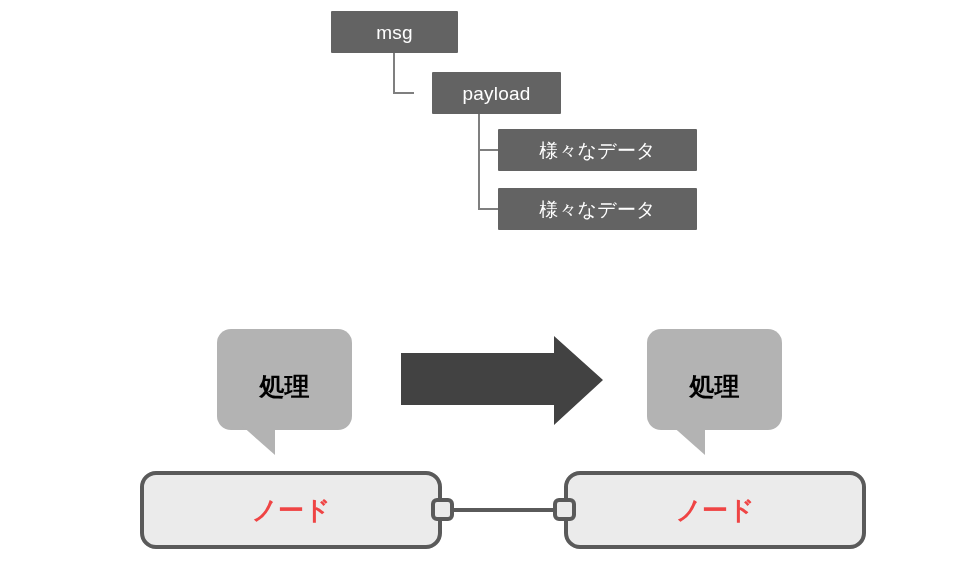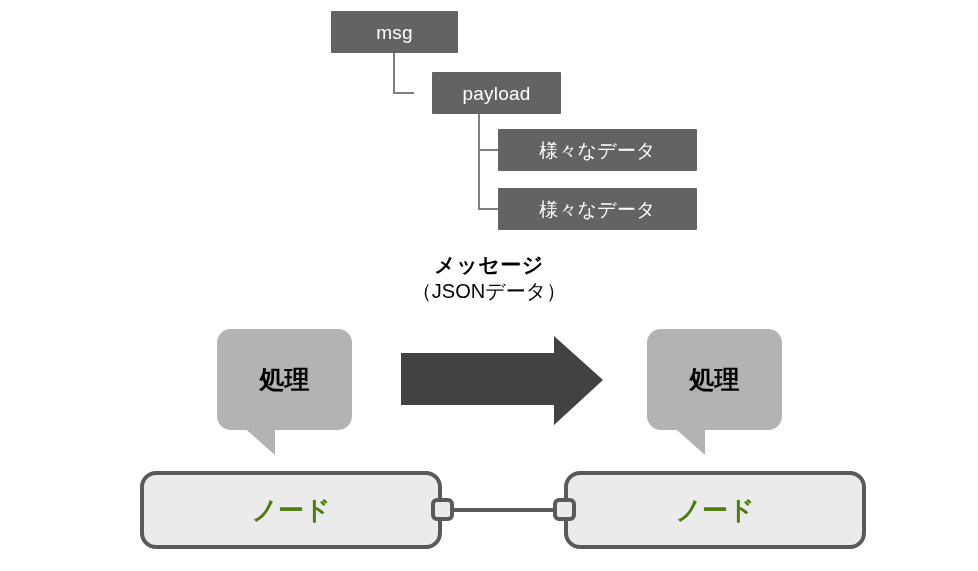--- a/index.html
+++ b/index.html
@@ -70,32 +70,33 @@
 
   
   .bubble-label {
     position: absolute;
     width: 135px;
     text-align: center;
     font-size: 25px;
     font-weight: bold;
     color: #000000;
     line-height: 1;
+    margin-top: 7px;
   }
   #bubble-label-left  { left: 217px; top: 367px; }
   #bubble-label-right { left: 647px; top: 367px; }
 
   
   .node-label {
     position: absolute;
     width: 298px;
     text-align: center;
     font-size: 26px;
     font-weight: bold;
-    color: #4d7c0f;
+    color: #ef4444;
     line-height: 1;
   }
   #node-label-left  { left: 142px; top: 497px; }
   #node-label-right { left: 566px; top: 497px; }
 </style>
 </head>
 <body>
 
 <div id="canvas">
 
@@ -138,24 +139,20 @@
   </svg>
 
   <div class="tree-box" id="tree-box-msg">msg</div>
 
   <div class="tree-box" id="tree-box-payload">payload</div>
 
   <div class="tree-box" id="tree-box-data-0">様々なデータ</div>
 
   <div class="tree-box" id="tree-box-data-1">様々なデータ</div>
 
-  <div id="message-caption">
-    <span class="caption-main">メッセージ</span>
-    <span class="caption-sub">（JSONデータ）</span>
-  </div>
 
   <div class="bubble-label" id="bubble-label-left">処理</div>
 
   <div class="bubble-label" id="bubble-label-right">処理</div>
 
   <div class="node-label" id="node-label-left">ノード</div>
 
   <div class="node-label" id="node-label-right">ノード</div>
 
 </div>

